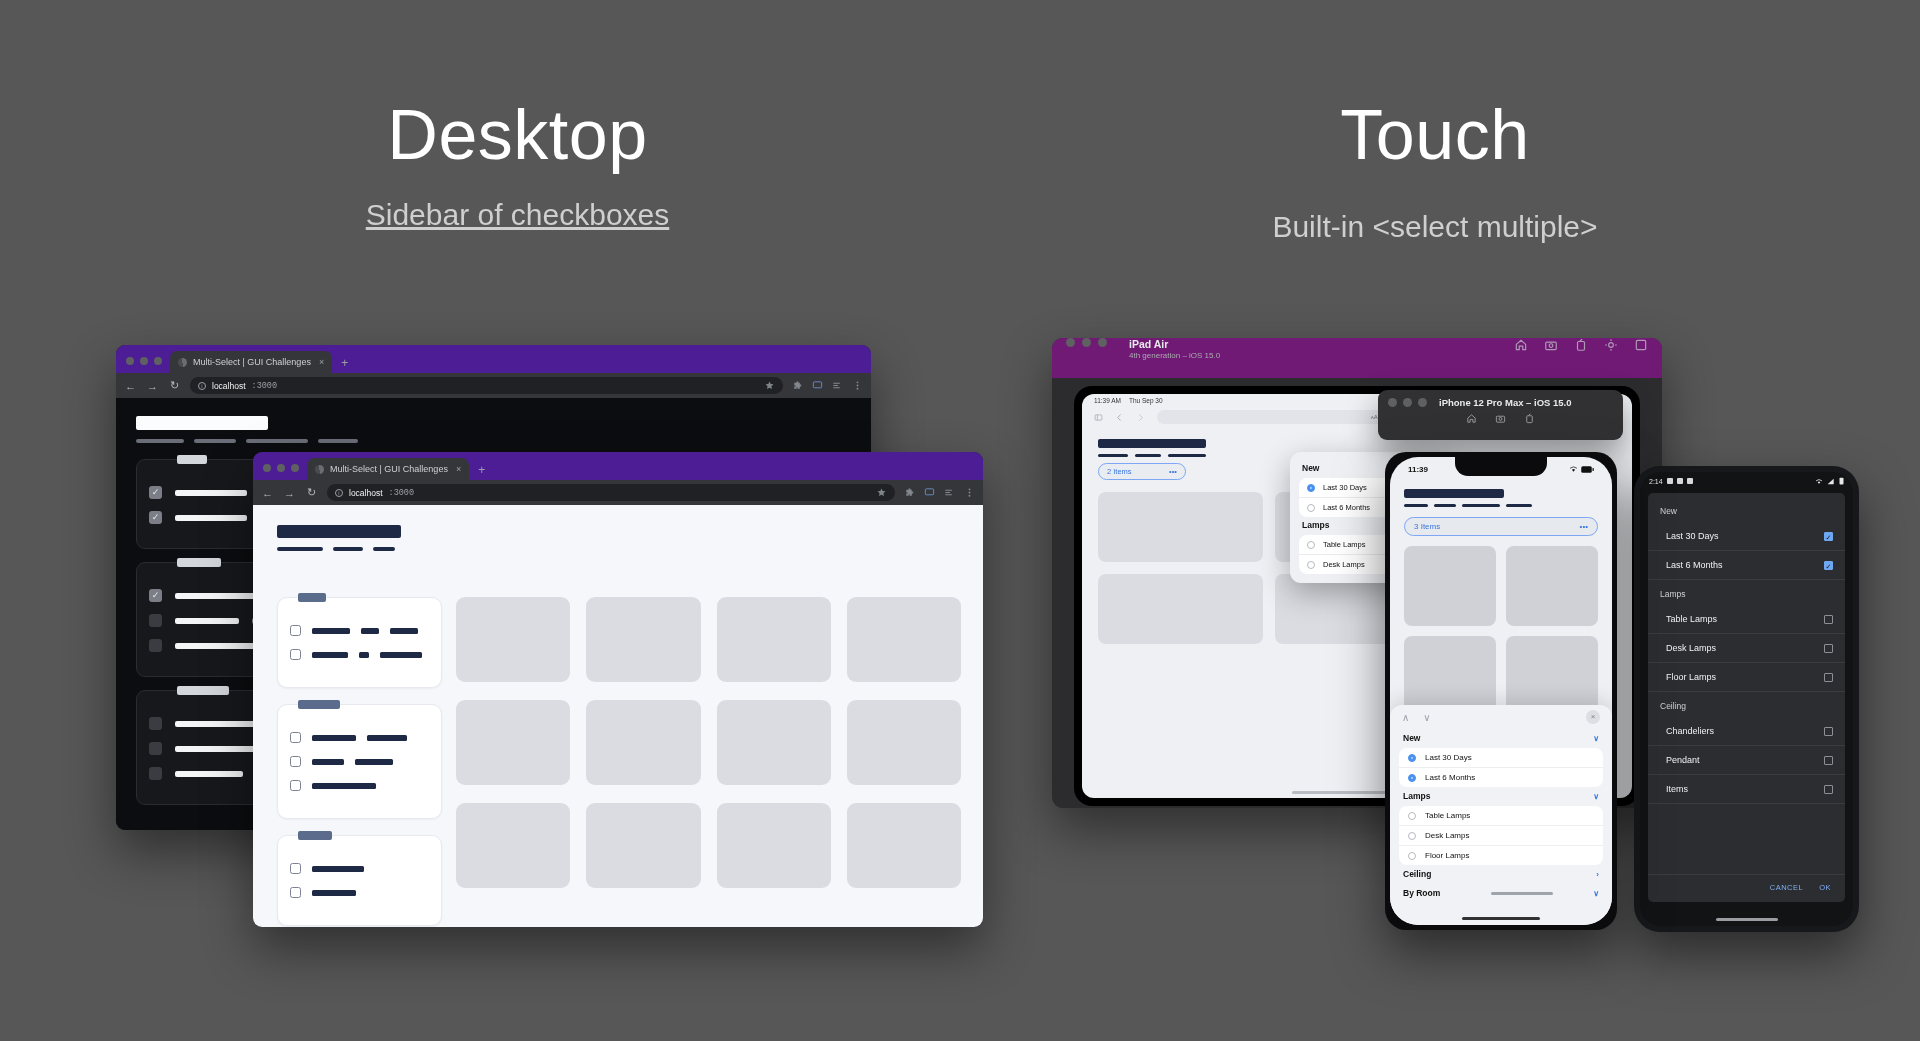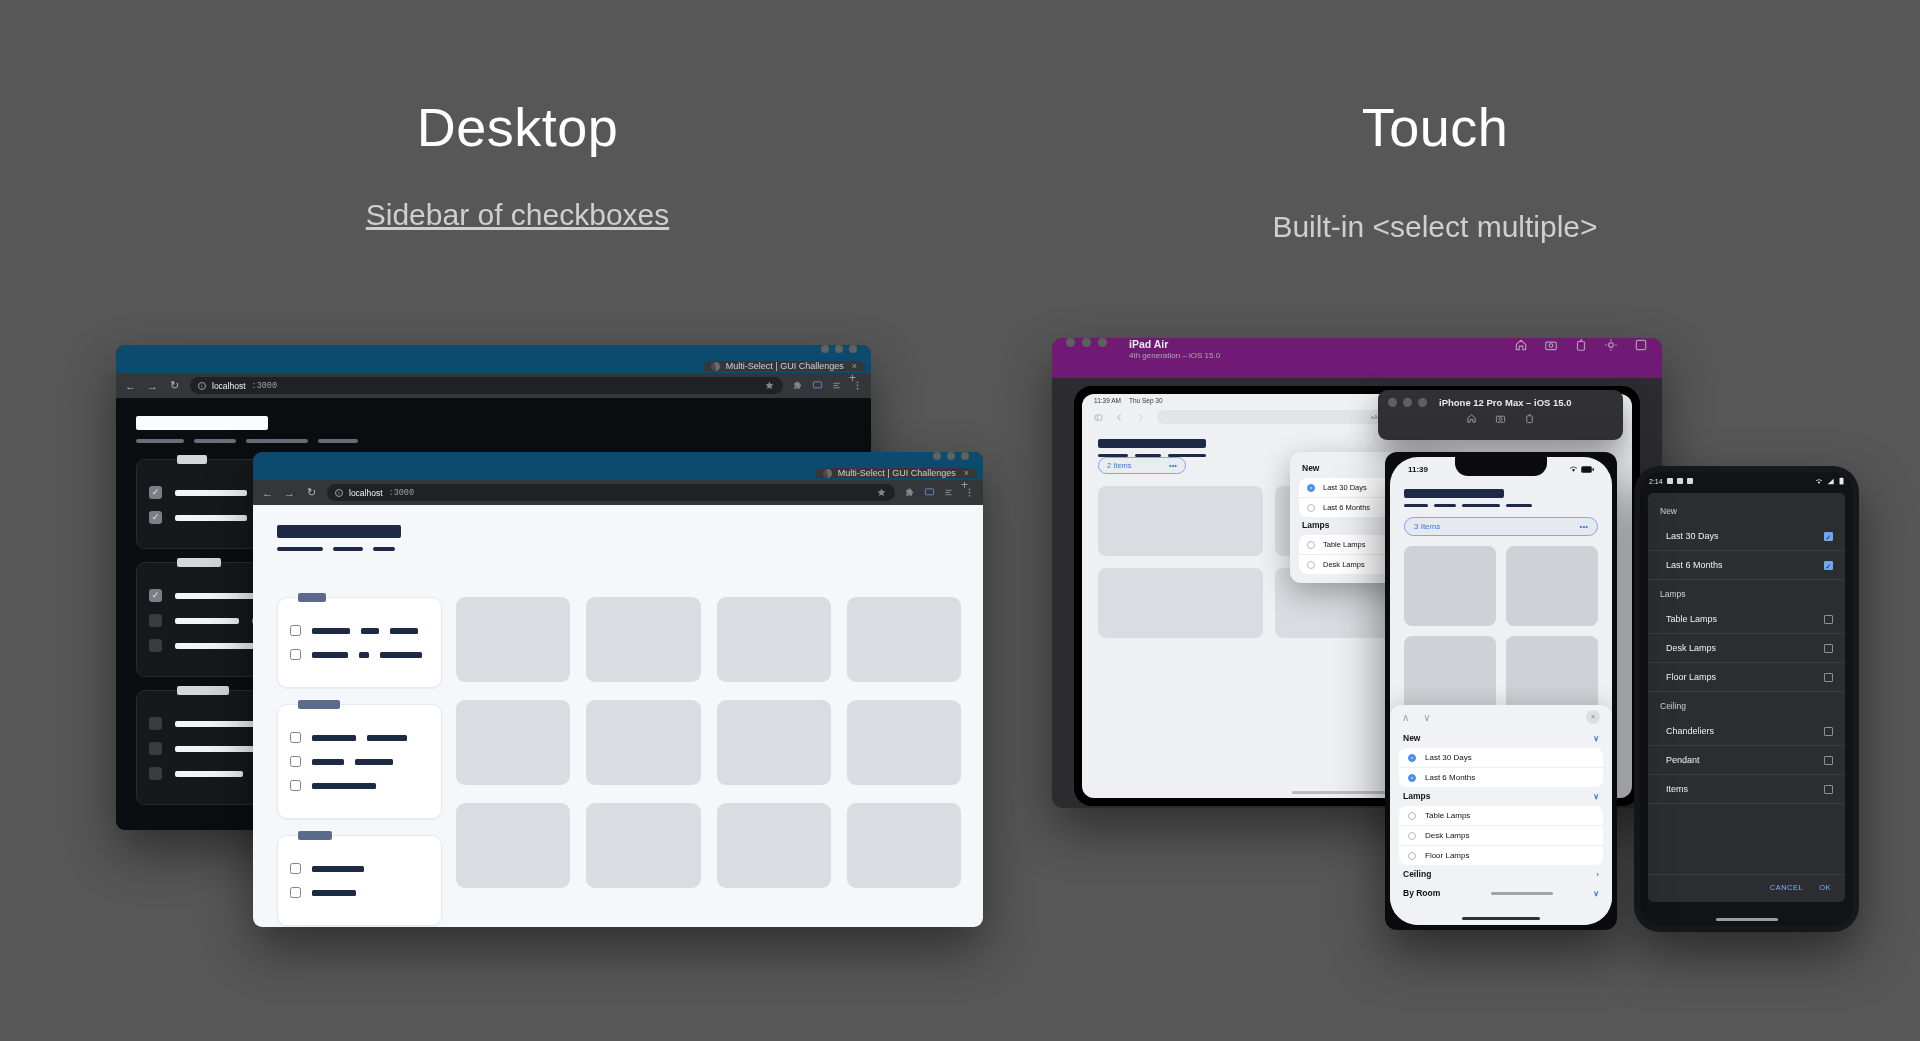--- a/index.html
+++ b/index.html
@@ -10,21 +10,21 @@
     position:relative;
     -webkit-font-smoothing:antialiased;
   }
 
   
   .headline {
     position:absolute;
     text-align:center;
     color:#ffffff;
     font-weight:300;
-    font-size:54px;
+    font-size:70px;
     letter-spacing:0.5px;
     line-height:1;
     white-space:nowrap;
   }
   .subhead {
     position:absolute;
     text-align:center;
     color:#cfcfcf;
     font-weight:300;
     font-size:30px;
@@ -32,22 +32,22 @@
     white-space:nowrap;
   }
   #h-desktop { left:0; top:100px; width:1035px; }
   #s-desktop { left:0; top:200px; width:1035px;text-decoration:underline; }
   #h-touch   { left:935px; top:100px; width:1000px; }
   #s-touch   { left:935px; top:212px; width:1000px; }
 
   
   .win { position:absolute; border-radius:9px; overflow:hidden;
          box-shadow:0 22px 50px rgba(0,0,0,.45); background:#202124; }
-  .win-tabbar { height:28px; background:#0c4a6e; display:flex; align-items:flex-end;
-                padding:0 6px; position:relative;flex-direction:column; }
+  .win-tabbar { height:28px; background:#4c1d95; display:flex; align-items:flex-end;
+                padding:0 6px; position:relative; }
   .dots { display:flex; gap:6px; align-items:center; padding:0 8px 8px 4px; }
   .dot { width:8px; height:8px; border-radius:50%; background:#5f6062; }
   .tab { height:22px; background:#35363a; border-radius:7px 7px 0 0; display:flex;
          align-items:center; gap:6px; padding:0 8px; color:#cfd0d1; font-size:9px;
          white-space:nowrap; }
   .tab-fav { width:9px; height:9px; border-radius:50%;
              background:conic-gradient(#6b6c70 0 50%, #4a4b4f 0 100%); flex:none; }
   .tab-x { color:#9aa0a6; font-size:9px; margin-left:2px; }
   .newtab { color:#9aa0a6; font-size:12px; padding:0 9px 3px; }
   .win-urlbar { height:25px; background:#35363a; display:flex; align-items:center;
@@ -124,21 +124,21 @@
   .ipad-status .sp { flex:1; }
   .ipad-toolbar { height:20px; display:flex; align-items:center; gap:12px; padding:0 12px; }
   .ipad-toolbar svg { width:9px; height:9px; opacity:.55; }
   .ipad-addr { flex:1; height:14px; background:#e2e4e9; border-radius:7px; display:flex;
                align-items:center; justify-content:center; gap:5px; color:#6a6d73;
                font-size:6px; }
   .ipad-content { padding:12px 16px; position:relative; }
   .ip-title { width:108px; height:9px; background:#1e2a45; border-radius:2px; }
   .ip-sub { display:flex; gap:7px; margin-top:6px; }
   .ip-sub i { display:block; height:3px; background:#1e2a45; border-radius:2px; }
-  .ip-pill { margin-top:0; width:88px; height:17px; border:1px solid #7da7f5;
+  .ip-pill { margin-top:6px; width:88px; height:17px; border:1px solid #7da7f5;
              border-radius:9px; display:flex; align-items:center; justify-content:space-between;
              padding:0 8px; color:#3b76e0; font-size:7.5px; background:#e9ecf1; }
   .ip-grid { margin-top:12px; display:grid; grid-template-columns:repeat(3,1fr);
              gap:12px; }
   .ip-tile { height:70px; background:#dadce1; border-radius:8px; }
   .ip-scroll { position:absolute; left:50%; bottom:4px; transform:translateX(-50%);
                width:130px; height:3px; background:#b9bcc2; border-radius:2px; }
 
   
   .ip-pop { position:absolute; left:208px; top:58px; width:160px; background:#eef0f4;
@@ -159,21 +159,21 @@
   
   #iphone-win { position:absolute; left:1378px; top:390px; width:245px; height:50px;
                 background:#313133; border-radius:9px; z-index:8;
                 box-shadow:0 14px 32px rgba(0,0,0,.4); }
   .ipw-top { display:flex; align-items:center; gap:6px; padding:7px 10px 0; }
   .ipw-title { color:#e9eaec; font-size:9.5px; font-weight:bold; margin-left:6px; }
   .ipw-tools { display:flex; gap:18px; justify-content:center; padding-top:5px; }
   .ipw-tools svg { width:11px; height:11px; opacity:.72; }
 
   #iphone { position:absolute; left:1385px; top:452px; width:232px; height:478px;
-            background:#0b0b0d; border-radius:12px; padding:5px; z-index:9;
+            background:#0b0b0d; border-radius:21px; padding:5px; z-index:9;
             box-shadow:0 22px 50px rgba(0,0,0,.5); }
   .ip-screen { width:100%; height:100%; background:#eef0f4; border-radius:28px;
                overflow:hidden; position:relative; }
   .notch { position:absolute; left:50%; transform:translateX(-50%); top:0; width:92px;
            height:19px; background:#0b0b0d; border-radius:0 0 13px 13px; z-index:3; }
   .ipst { height:22px; display:flex; align-items:center; padding:2px 18px 0;
           font-size:8px; font-weight:bold; color:#111; }
   .ipst .sp { flex:1; }
   .ipst-r { display:flex; align-items:center; gap:3px; }
   .ipn-body { padding:10px 14px 0; }

